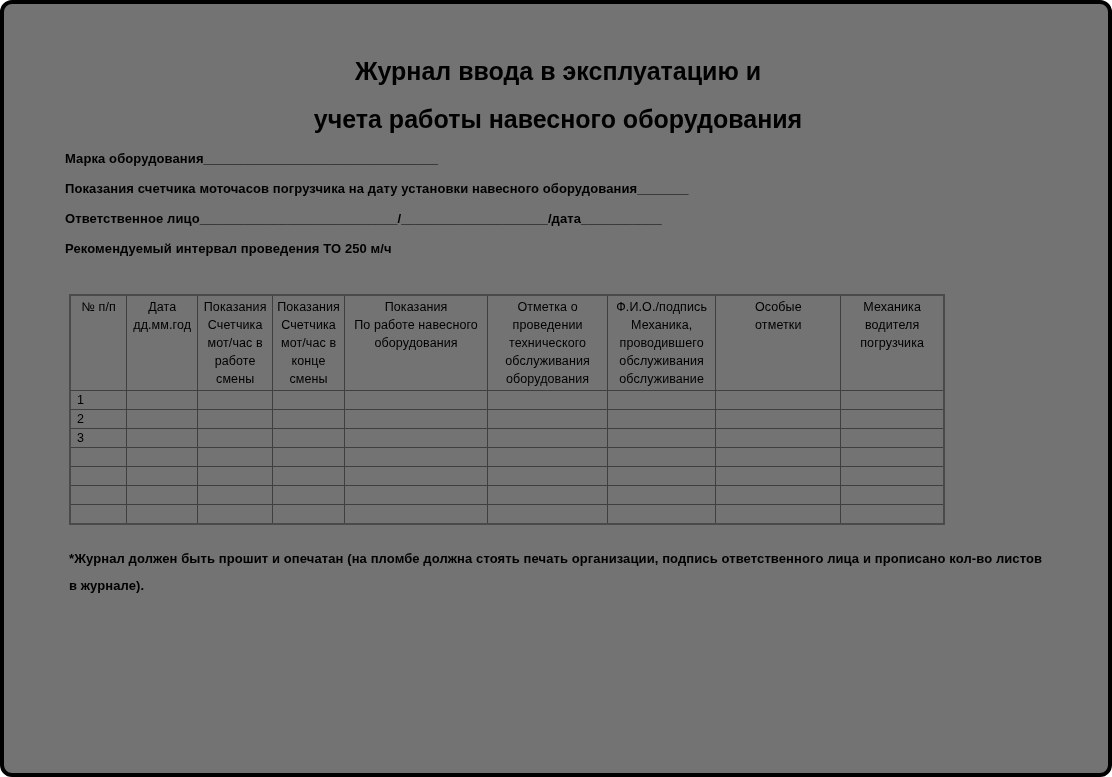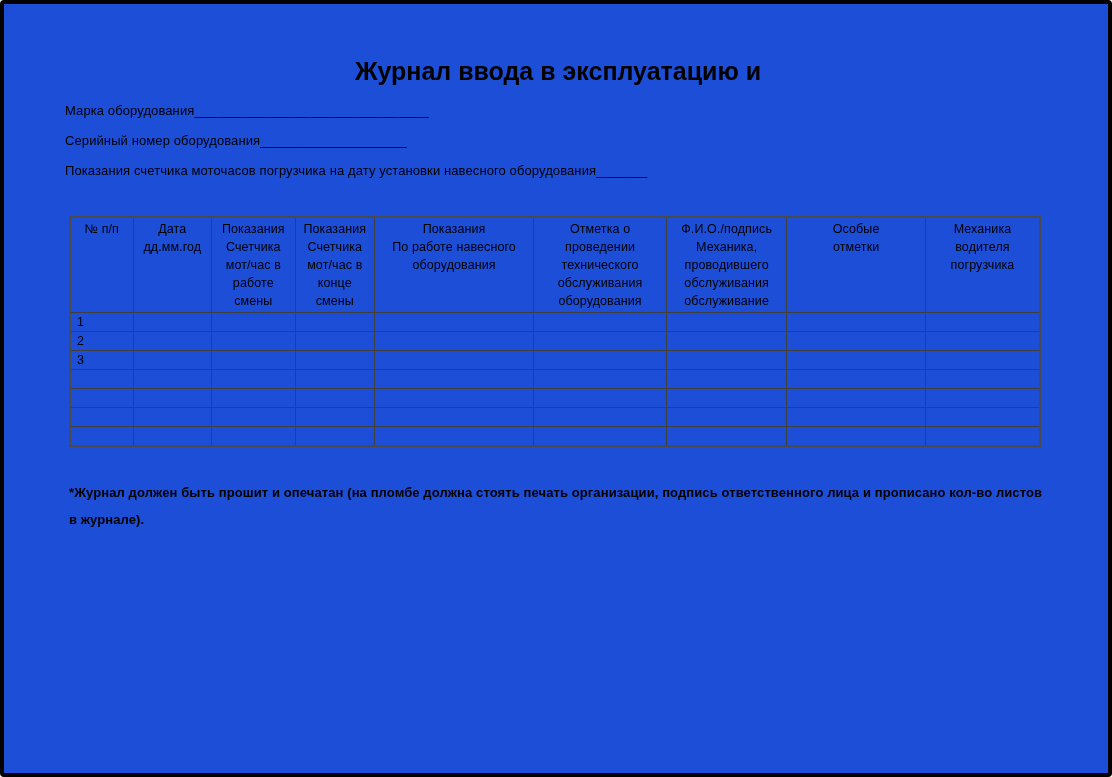--- a/index.html
+++ b/index.html
@@ -8,49 +8,49 @@
     font-family: "Liberation Sans", "DejaVu Sans", sans-serif;
     color: #000000;
     position: relative;
     overflow: hidden;
   }
   .page-frame {
     position: absolute; left: 0; top: 0;
     width: 1112px; height: 777px;
     box-sizing: border-box;
     border: 4px solid #000000;
-    border-radius: 4px;
-    background: #1d4ed8;
+    border-radius: 12px;
+    background: #737373;
   }
   .content {
     position: absolute;
     left: 61px; top: 4px;
     width: 986px;
   }
   .doc-title {
     text-align: center;
     font-weight: bold;
     font-size: 25px;
     line-height: 30px;
     margin-top: 48px;
   }
   .doc-title .t-line { margin-bottom: 18px; }
   .form-fields { margin-top: 16px; }
   .field-line {
-    font-weight: normal;
+    font-weight: bold;
     font-size: 13px;
     line-height: 14px;
     margin-bottom: 16px;
     white-space: nowrap;
     letter-spacing: 0.1px;
   }
   table.log-table {
     border-collapse: collapse;
     table-layout: fixed;
-    width: 972px;
+    width: 876px;
     margin-top: 38px;
     margin-left: 4px;
   }
   table.log-table th, table.log-table td {
     border: 1px solid #3f3f3f;
     padding: 0;
     overflow: hidden;
   }
   table.log-table { border: 2px solid #4a4a4a; }
   table.log-table th {
@@ -65,43 +65,45 @@
   }
   table.log-table td {
     height: 18px;
     font-size: 12.5px;
     line-height: 18px;
     text-align: left;
     vertical-align: top;
     padding-left: 6px;
   }
   .footnote {
-    margin-top: 32px;
+    margin-top: 20px;
     margin-left: 4px;
     width: 980px;
     font-weight: bold;
     font-size: 13px;
     line-height: 27px;
     letter-spacing: 0.1px;
   }
 </style>
 </head>
 <body>
 
 <div class="page-frame">
   <div class="content">
 
     <div class="doc-title">
       <div class="t-line">Журнал ввода в эксплуатацию и</div>
+      <div class="t-line">учета работы навесного оборудования</div>
     </div>
 
     <div class="form-fields">
       <div class="field-line">Марка оборудования________________________________</div>
-      <div class="field-line">Серийный номер оборудования____________________</div>
       <div class="field-line">Показания счетчика моточасов погрузчика на дату установки навесного оборудования_______</div>
+      <div class="field-line">Ответственное лицо___________________________/____________________/дата___________</div>
+      <div class="field-line">Рекомендуемый интервал проведения ТО 250 м/ч</div>
     </div>
 
     <table class="log-table">
       <colgroup>
           <col style="width: 6.5%;">
           <col style="width: 8.1%;">
           <col style="width: 8.6%;">
           <col style="width: 8.2%;">
           <col style="width: 16.4%;">
           <col style="width: 13.7%;">

